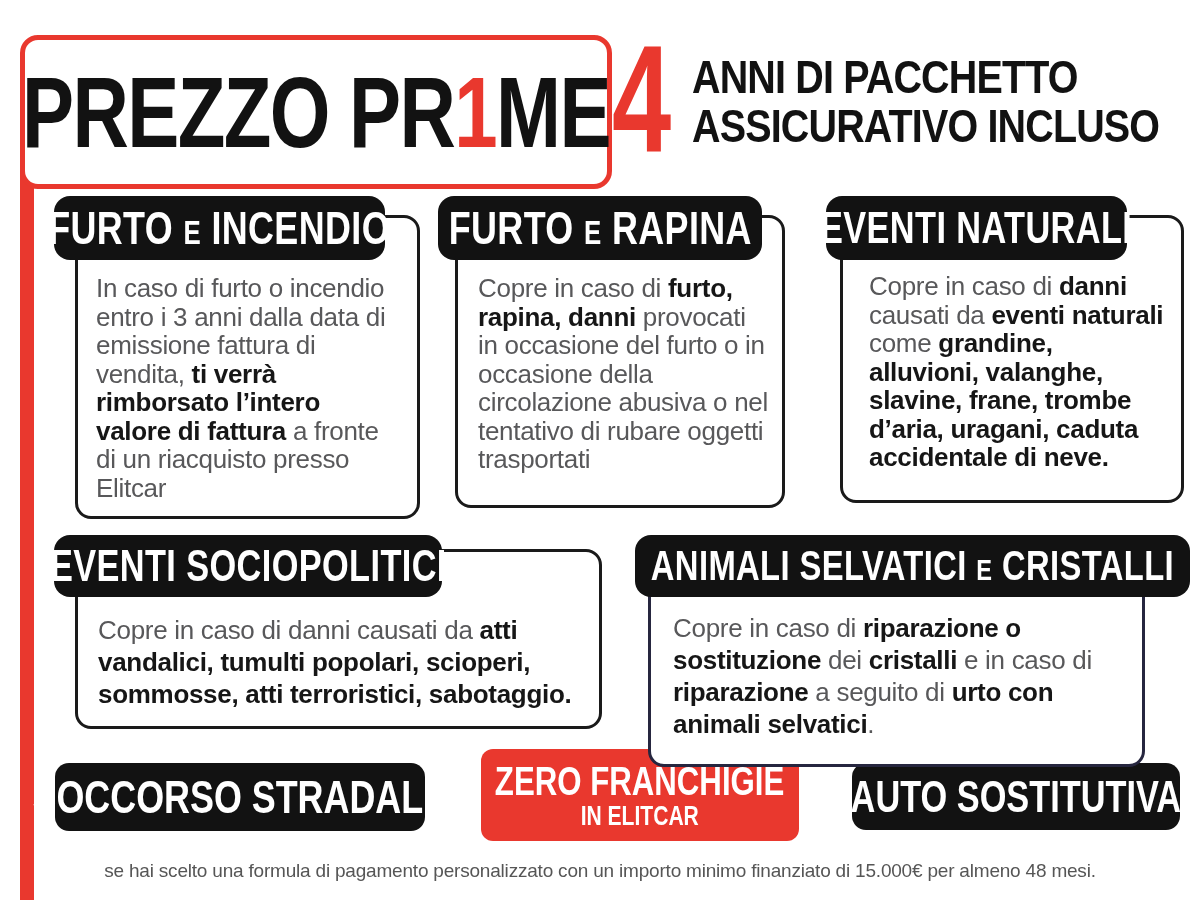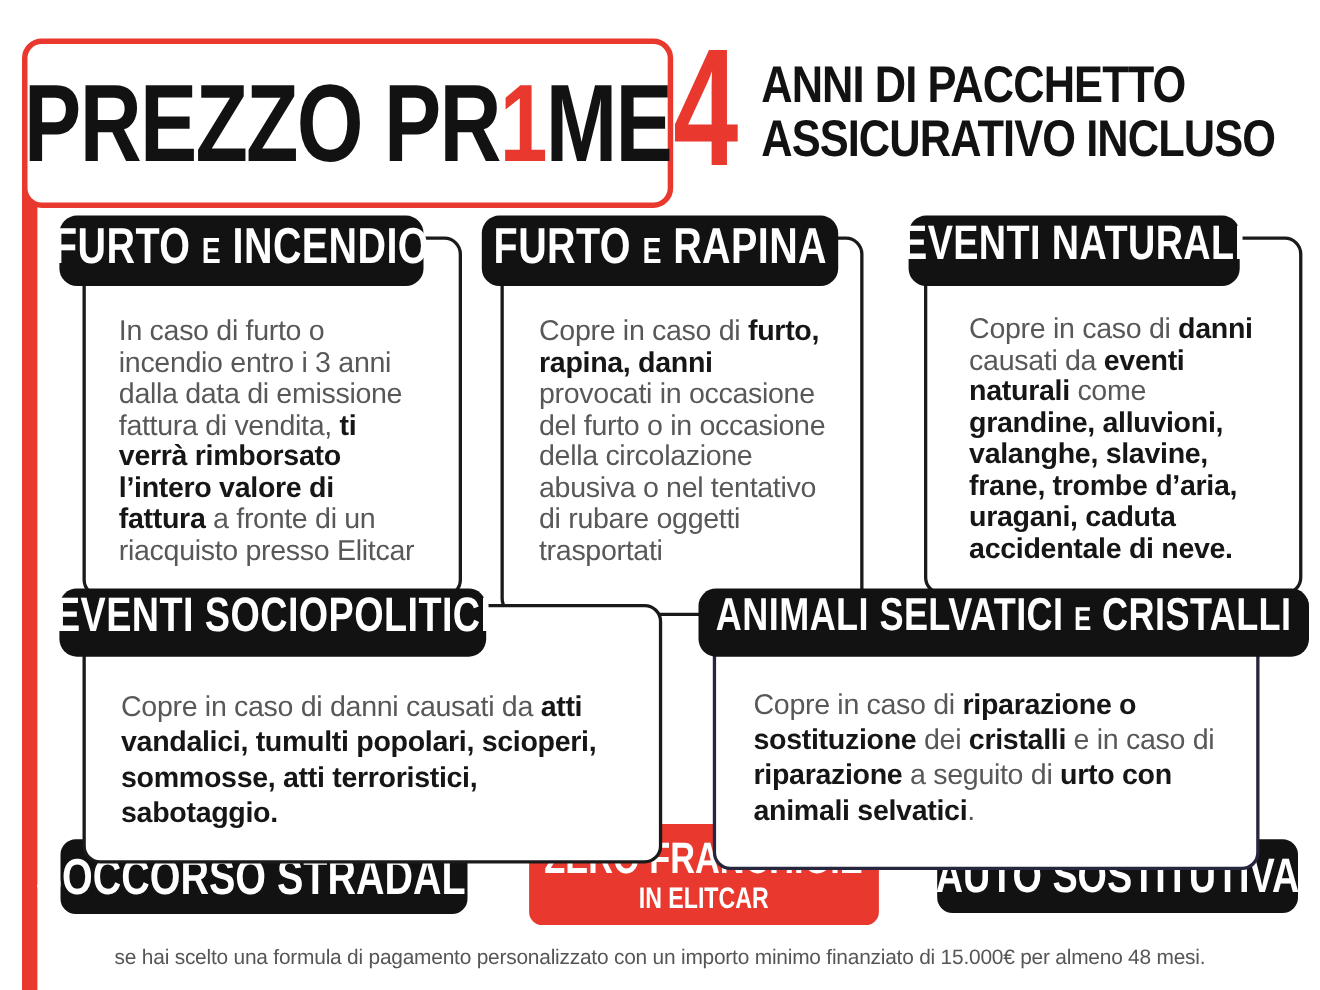--- a/index.html
+++ b/index.html
@@ -37,30 +37,30 @@
     font-size:152px;line-height:128px;font-weight:bold;color:var(--red);
   }
   #header-subtitle{
     left:692px;top:52px;color:var(--ink);
     font-size:47px;line-height:49px;font-weight:bold;letter-spacing:-1px;
   }
 
   
   .card-badge{
     background:var(--ink);color:#fff;border-radius:16px;
-    display:flex;justify-content:center;
+    display:flex;align-items:center;justify-content:center;
     z-index:2;
   }
   .card-badge .squeeze{font-weight:bold;letter-spacing:0.5px;}
   .card-badge .sm{font-size:0.72em;}
   .card-box{
     background:#fff;border:3px solid #1a1a1a;border-radius:16px;z-index:1;
   }
   .body-text{
-    margin:16px;color:var(--gray);letter-spacing:-0.3px;
+    margin:4px;color:var(--gray);letter-spacing:-0.3px;
     font-size:26px;line-height:28.5px;
   }
   .body-text .b{font-weight:bold;color:#161616;}
 
   
   #badge-1{left:54px;top:196px;width:331px;height:64px;}
   #badge-1 .squeeze{font-size:46px;}
   #badge-2{left:438px;top:196px;width:324px;height:64px;}
   #badge-2 .squeeze{font-size:46px;}
   #badge-3{left:826px;top:196px;width:301px;height:64px;}

